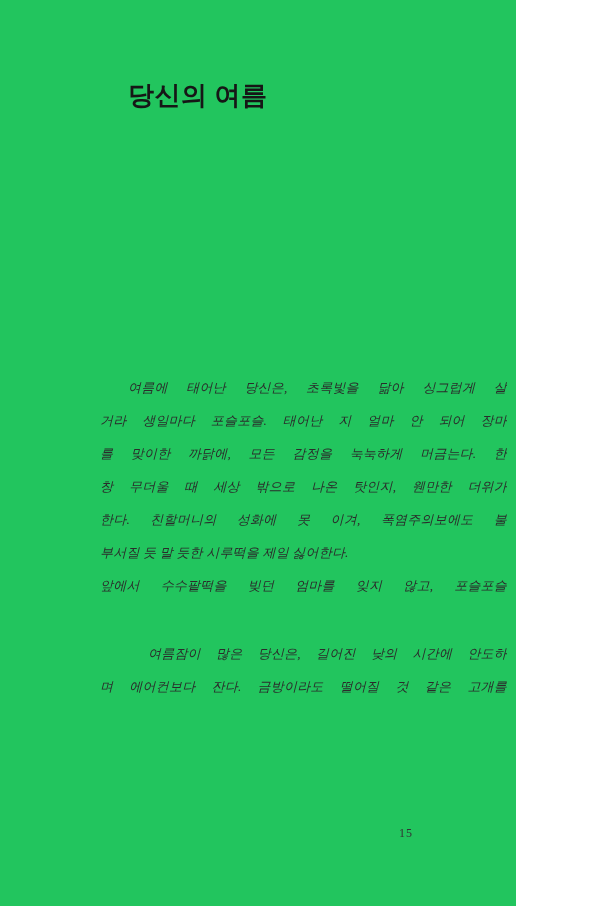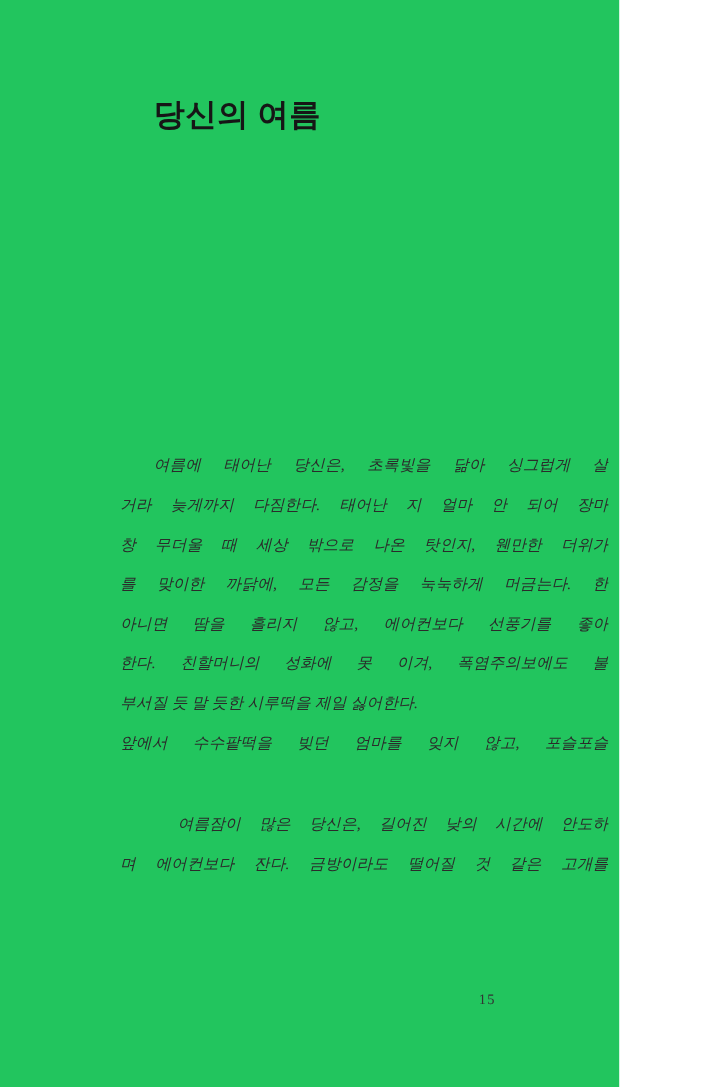--- a/index.html
+++ b/index.html
@@ -75,24 +75,23 @@
 <body>
 
 <div class="page">
 
   <h1 class="chapter-title">당신의 여름</h1>
 
   <div class="body-text">
 
     <p class="para">
       <span class="line indent">여름에 태어난 당신은, 초록빛을 닮아 싱그럽게 살</span>
-      <span class="line">거라 늦게까지 다짐한다. 태어난 지 얼마 안 되어 장마</span>
+      <span class="line">거라 생일마다 포슬포슬. 태어난 지 얼마 안 되어 장마</span>
+      <span class="line">를 맞이한 까닭에, 모든 감정을 눅눅하게 머금는다. 한</span>
       <span class="line">창 무더울 때 세상 밖으로 나온 탓인지, 웬만한 더위가</span>
-      <span class="line">를 맞이한 까닭에, 모든 감정을 눅눅하게 머금는다. 한</span>
-      <span class="line">아니면 땀을 흘리지 않고, 에어컨보다 선풍기를 좋아</span>
       <span class="line">한다. 친할머니의 성화에 못 이겨, 폭염주의보에도 불</span>
       <span class="line para-end">부서질 듯 말 듯한 시루떡을 제일 싫어한다.</span>
       <span class="line">앞에서 수수팥떡을 빚던 엄마를 잊지 않고, 포슬포슬</span>
     </p>
 
     <p class="para">
       <span class="line indent-lg">여름잠이 많은 당신은, 길어진 낮의 시간에 안도하</span>
       <span class="line">며 에어컨보다 잔다. 금방이라도 떨어질 것 같은 고개를</span>
     </p>
 

